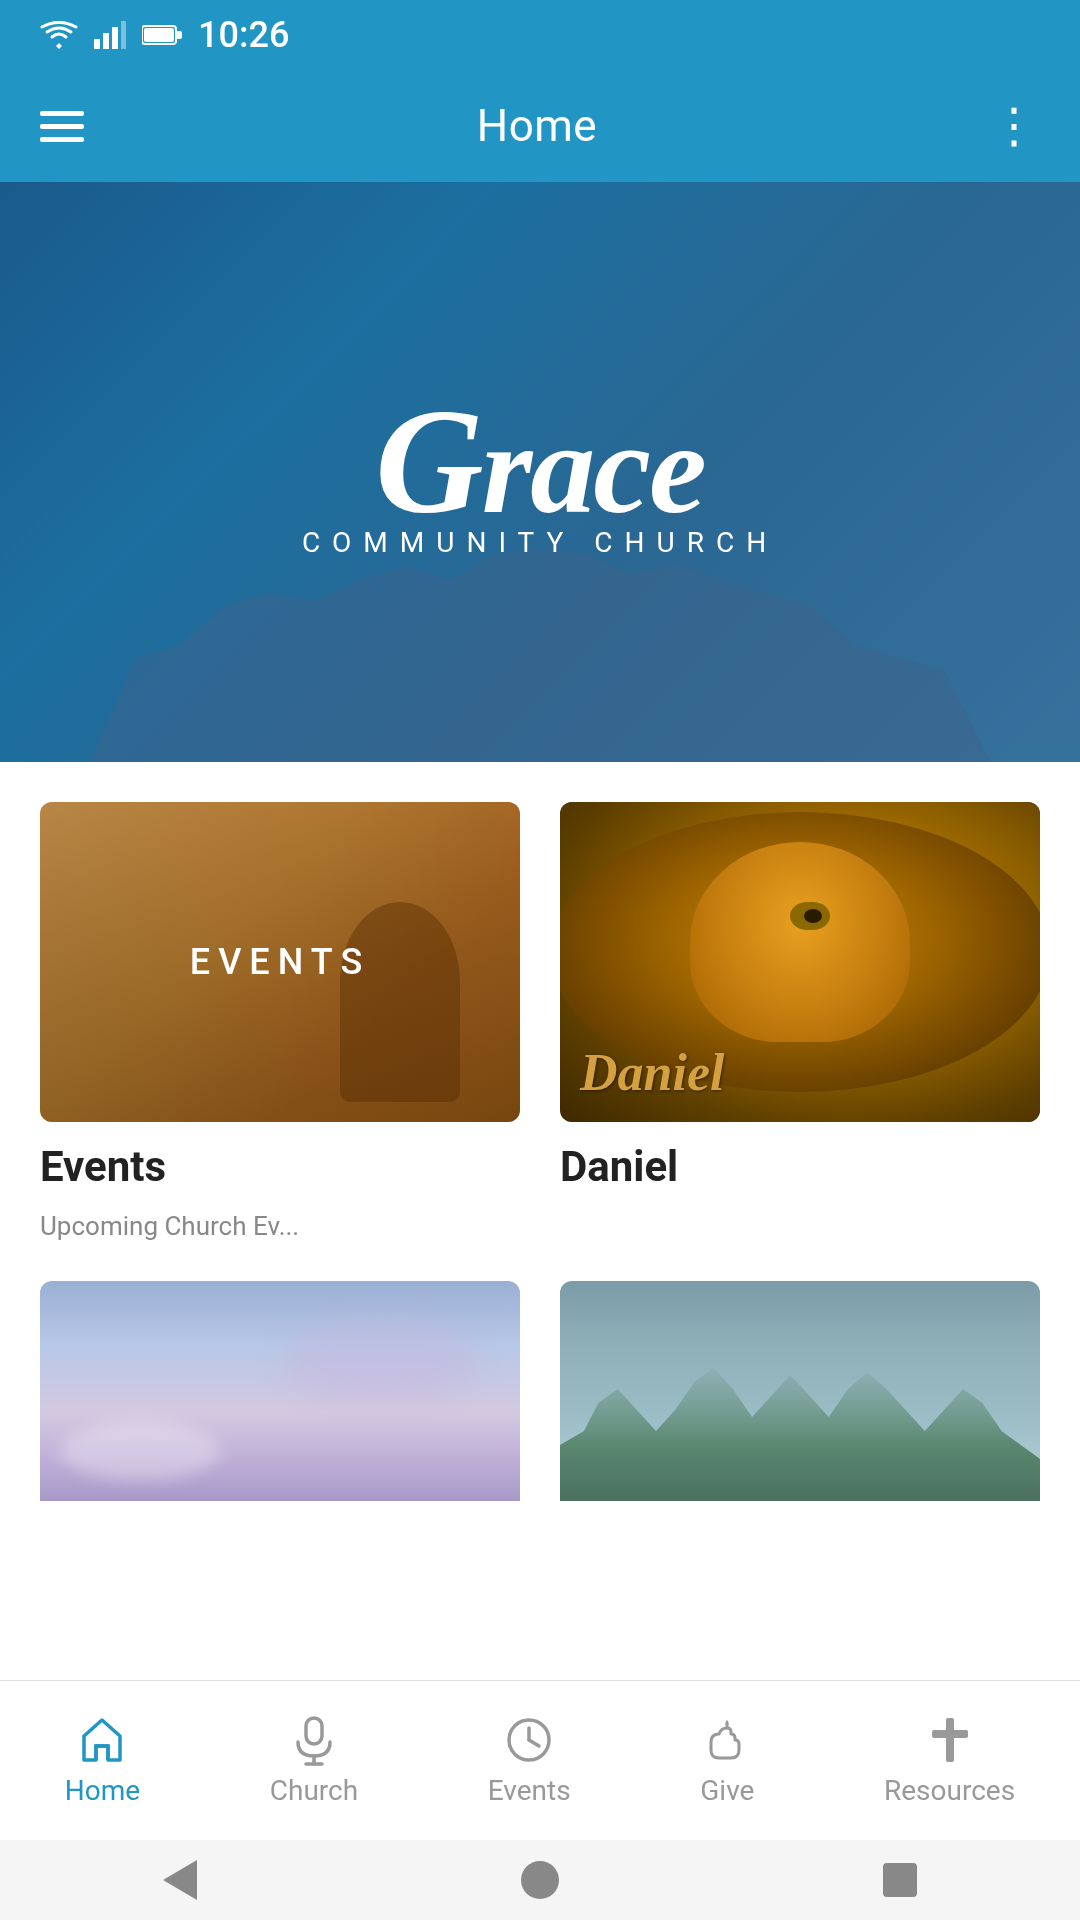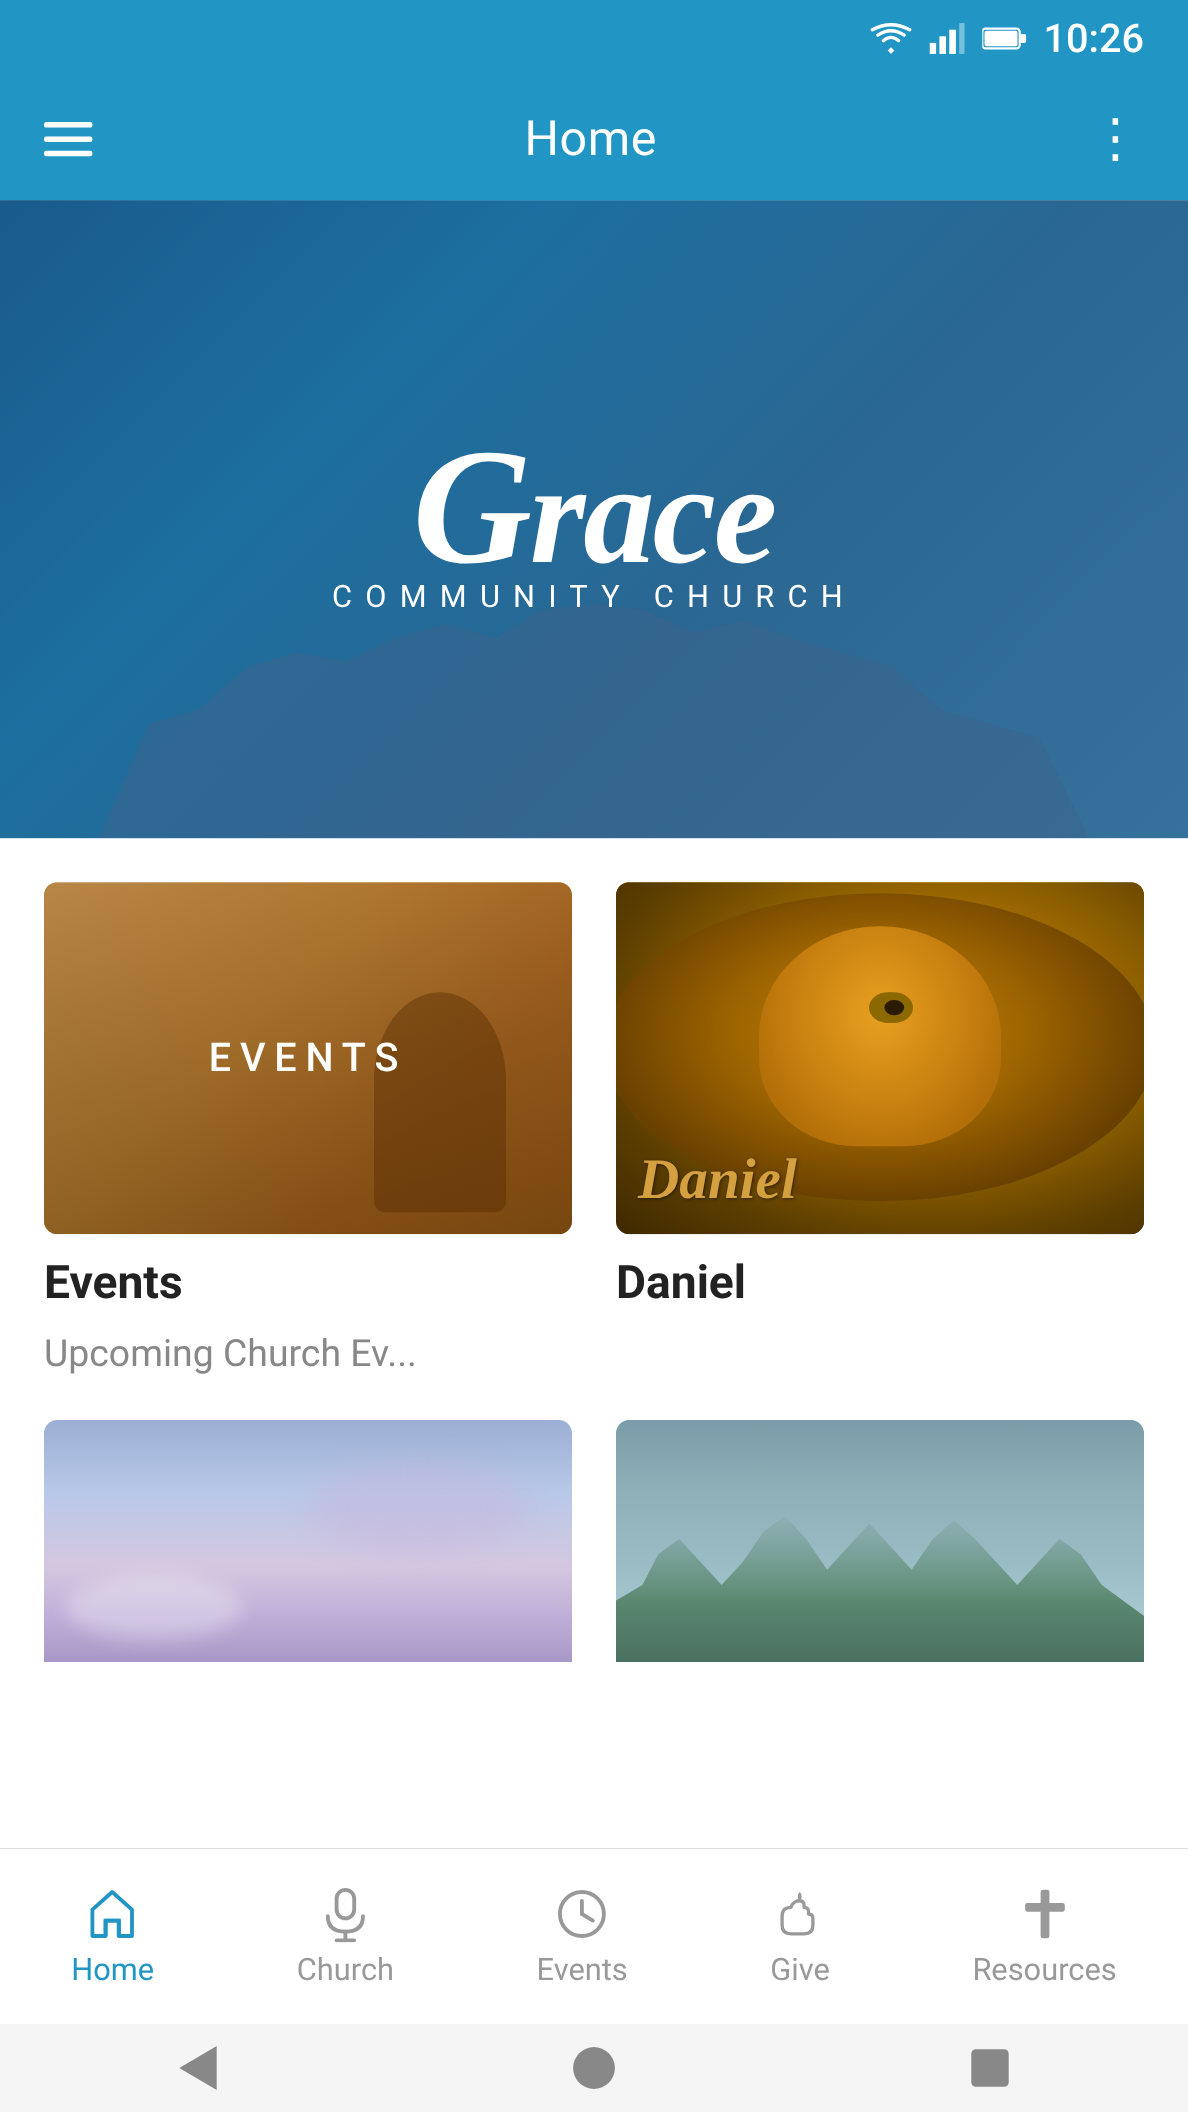--- a/index.html
+++ b/index.html
@@ -14,21 +14,21 @@
       position: relative;
     }
 
     
     .status-bar {
       width: 100%;
       height: 70px;
       background: #2196c4;
       display: flex;
       align-items: center;
-      justify-content: flex-end;
+      justify-content: flex-start;
       padding: 12px 40px;
       gap: 20px;
     }
     .status-icons {
       display: flex;
       align-items: center;
       gap: 16px;
     }
     .status-time {
       color: white;
@@ -296,21 +296,21 @@
     }
 
     .card-title {
       font-size: 42px;
       font-weight: 700;
       color: #222;
       margin-top: 20px;
       margin-bottom: 8px;
     }
     .card-subtitle {
-      font-size: 34px;
+      font-size: 26px;
       color: #888;
       font-weight: 400;
       margin-top: 20px;
     }
 
     
     .bottom-nav {
       position: absolute;
       bottom: 80px;
       left: 0;

